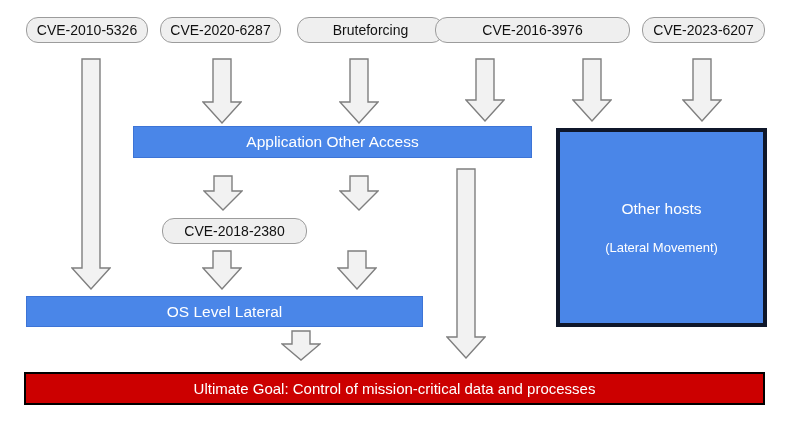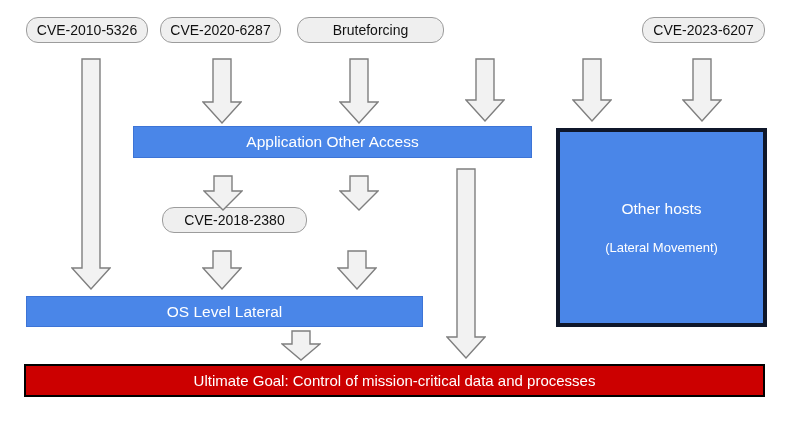--- a/index.html
+++ b/index.html
@@ -39,36 +39,38 @@
   }
   .bluebox .title{font-size:15.5px;}
   .bluebox .subtitle{font-size:13px;margin-top:22px;}
   .redbar{
     position:absolute;
     background:var(--goal-red,#cc0000);
     border:2px solid #000000;
     display:flex;align-items:center;justify-content:center;
     color:#ffffff;font-size:15px;
     box-sizing:border-box;
+    margin-top:8px;
   }
   .arrow{position:absolute;}
 </style>
 </head>
 <body>
 
 <div class="canvas" style="--node-blue: #4a86e8; --goal-red: #cc0000; --box-fill: #efefef;">
 
   <div class="gbox" style="left:26px;top:17px;width:122px">CVE-2010-5326</div>
   <div class="gbox" style="left:160px;top:17px;width:121px">CVE-2020-6287</div>
   <div class="gbox" style="left:297px;top:17px;width:147px">Bruteforcing</div>
+  <div class="gbox" style="left:435px;top:17px;width:195px">CVE-2016-3976</div>
   <div class="gbox" style="left:642px;top:17px;width:123px">CVE-2023-6207</div>
 
   <div class="bluebar" style="left:133px;top:126px;width:399px;height:32px">Application Other Access</div>
 
-  <div class="gbox" style="left:162px;top:207px;width:145px">CVE-2018-2380</div>
+  <div class="gbox" style="left:162px;top:218px;width:145px">CVE-2018-2380</div>
 
   <div class="bluebar" style="left:26px;top:296px;width:397px;height:31px">OS Level Lateral</div>
 
   <div class="bluebox" style="left:556px;top:128px;width:211px;height:199px">
     <span class="title">Other hosts</span>
     <span class="subtitle">(Lateral Movement)</span>
   </div>
 
   <div class="redbar" style="left:24px;top:364px;width:741px;height:33px">Ultimate Goal: Control of mission-critical data and processes</div>
 

